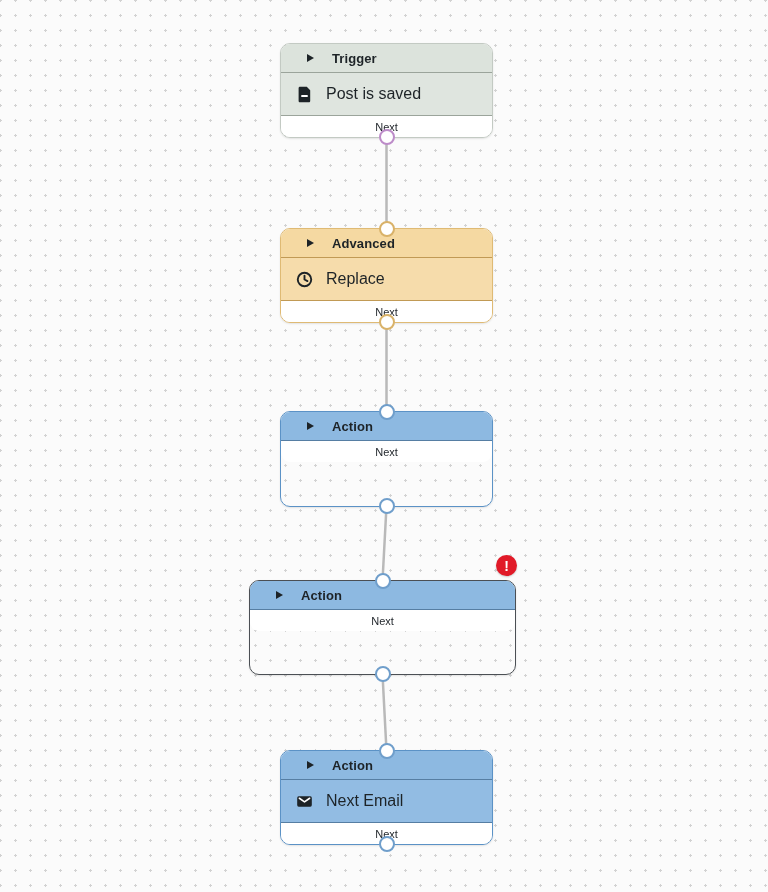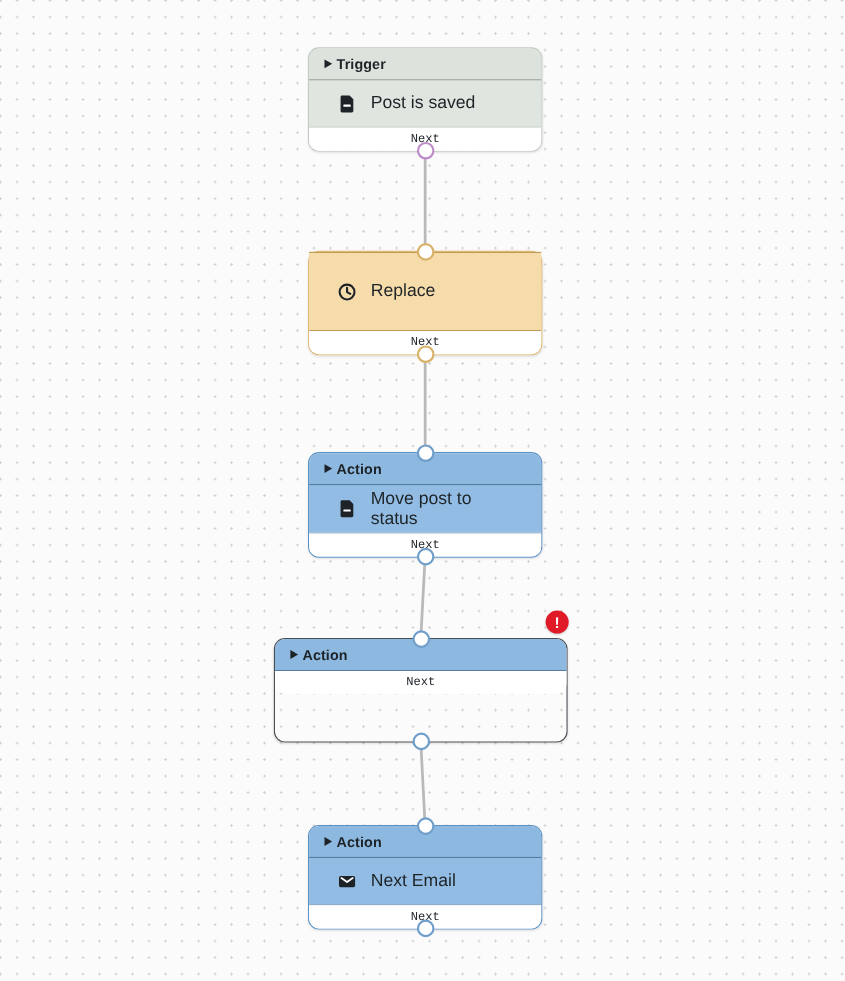--- a/index.html
+++ b/index.html
@@ -31,52 +31,51 @@
     border: 1px solid;
     box-shadow: 0 1px 2px rgba(0,0,0,.10);
     box-sizing: border-box;
     color: #1d2327;
   }
   .node__header {
     height: 28px;
     flex: 0 0 28px;
     display: flex;
     align-items: center;
-    gap: 4px;
-    padding: 0 14px;
+    gap: 18px;
+    padding: 0 26px;
     font-size: 13px;
     font-weight: 600;
     letter-spacing: .1px;
     border-radius: 9px 9px 0 0;
     background: var(--head);
   }
   .node__body {
     flex: 1;
     display: flex;
     align-items: center;
     gap: 12px;
-    padding: 0 25px;
+    padding: 0 14px;
     font-size: 16px;
     font-weight: 500;
     border-top: 1px solid var(--divider);
     background: var(--bodyc);
   }
   .node__footer {
     height: 21px;
     flex: 0 0 21px;
     display: flex;
     align-items: center;
     justify-content: center;
     font-size: 11px;
     font-weight: 500;
     color: #24292e;
     background: #ffffff;
     border-top: 1px solid var(--divider);
     border-radius: 0 0 9px 9px;
-    font-family: Liberation Mono, monospace;
   }
   .node--trigger  { --head:#dce3dc; --bodyc:#dfe5df; --divider:#9ba49b; --portring:#bd8cc9; border-color:#c3cac3; }
   .node--advanced { --head:#f5d9a2; --bodyc:#f6dcab; --divider:#c19a55; --portring:#d9b269; border-color:#dfba74; }
   .node--action   { --head:#8db9e1; --bodyc:#92bce3; --divider:#567ea3; --portring:#6f9ecb; border-color:#5b92c6; }
   .node--selected { border-color:#4b4f54; border-width:1.5px; }
   .tri {
     width: 0; height: 0;
     border-left: 7px solid #1d2327;
     border-top: 4.5px solid transparent;
     border-bottom: 4.5px solid transparent;
@@ -133,46 +132,43 @@
       </svg>
       <span>Post is saved</span>
     </div>
     <div class="node__footer">
       <span>Next</span>
     </div>
     <span class="port port--out"></span>
   </div>
 
   <div class="node node--advanced" style="left:280px; top:228px; width:213px; height:95px;">
+    <div class="node__header">
+      <span class="tri"></span>
+      <span>Advanced</span>
+    </div>
     <div class="node__body">
       <svg class="nicon" viewBox="0 0 20 20">
         <circle cx="10" cy="10" r="7.1" fill="none" stroke="#1d2327" stroke-width="2"></circle>
         <path d="M10 5.9 V10 l3.1 1.7" fill="none" stroke="#1d2327" stroke-width="2" stroke-linecap="round" stroke-linejoin="round"></path>
       </svg>
       <span>Replace</span>
     </div>
     <div class="node__footer">
       <span>Next</span>
     </div>
     <span class="port port--in"></span>
     <span class="port port--out"></span>
   </div>
 
   <div class="node node--action" style="left:280px; top:411px; width:213px; height:96px;">
     <div class="node__header">
       <span class="tri"></span>
       <span>Action</span>
     </div>
-    <div class="node__body">
-      <svg class="nicon" viewBox="0 0 20 20">
-        <path d="M5.2 1.8h7.2L16 5.4v11.4c0 .8-.6 1.4-1.4 1.4H5.2c-.8 0-1.4-.6-1.4-1.4V3.2c0-.8.6-1.4 1.4-1.4z" fill="#1d2327"></path>
-        <rect x="6.5" y="10.6" width="7" height="2" rx="0.5" fill="#ffffff"></rect>
-      </svg>
-      <span>Move post to status</span>
-    </div>
     <div class="node__footer">
       <span>Next</span>
     </div>
     <span class="port port--in"></span>
     <span class="port port--out"></span>
   </div>
 
   <div class="node node--action node--selected" style="left:249px; top:580px; width:267px; height:95px;">
     <div class="node__header">
       <span class="tri"></span>

